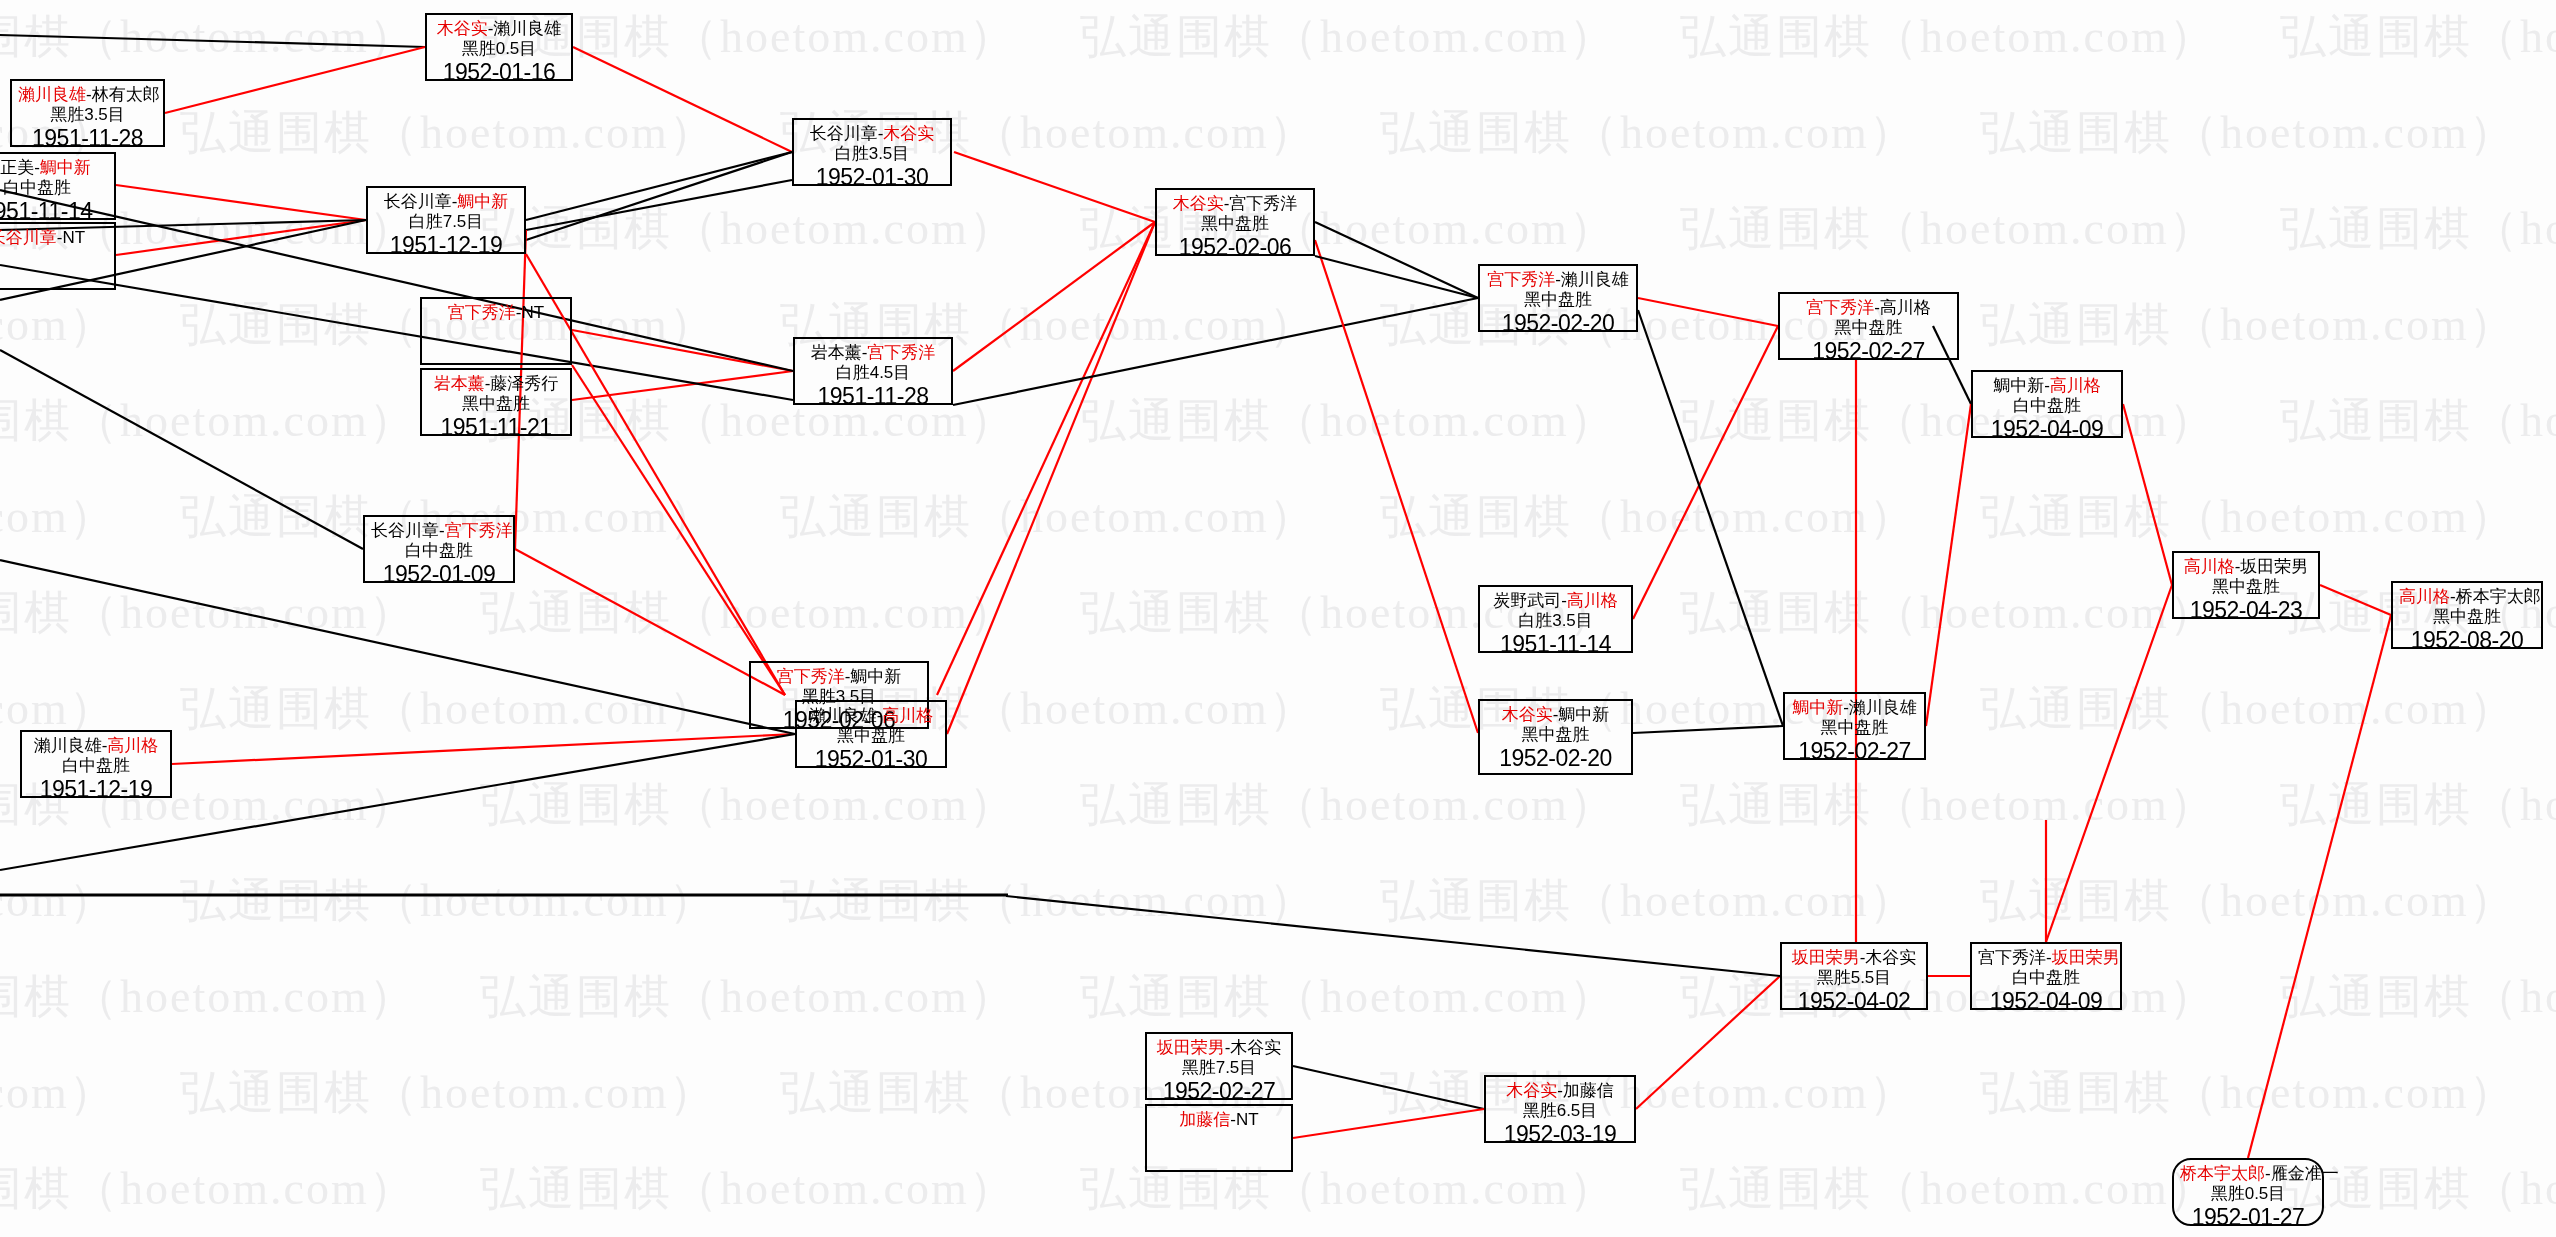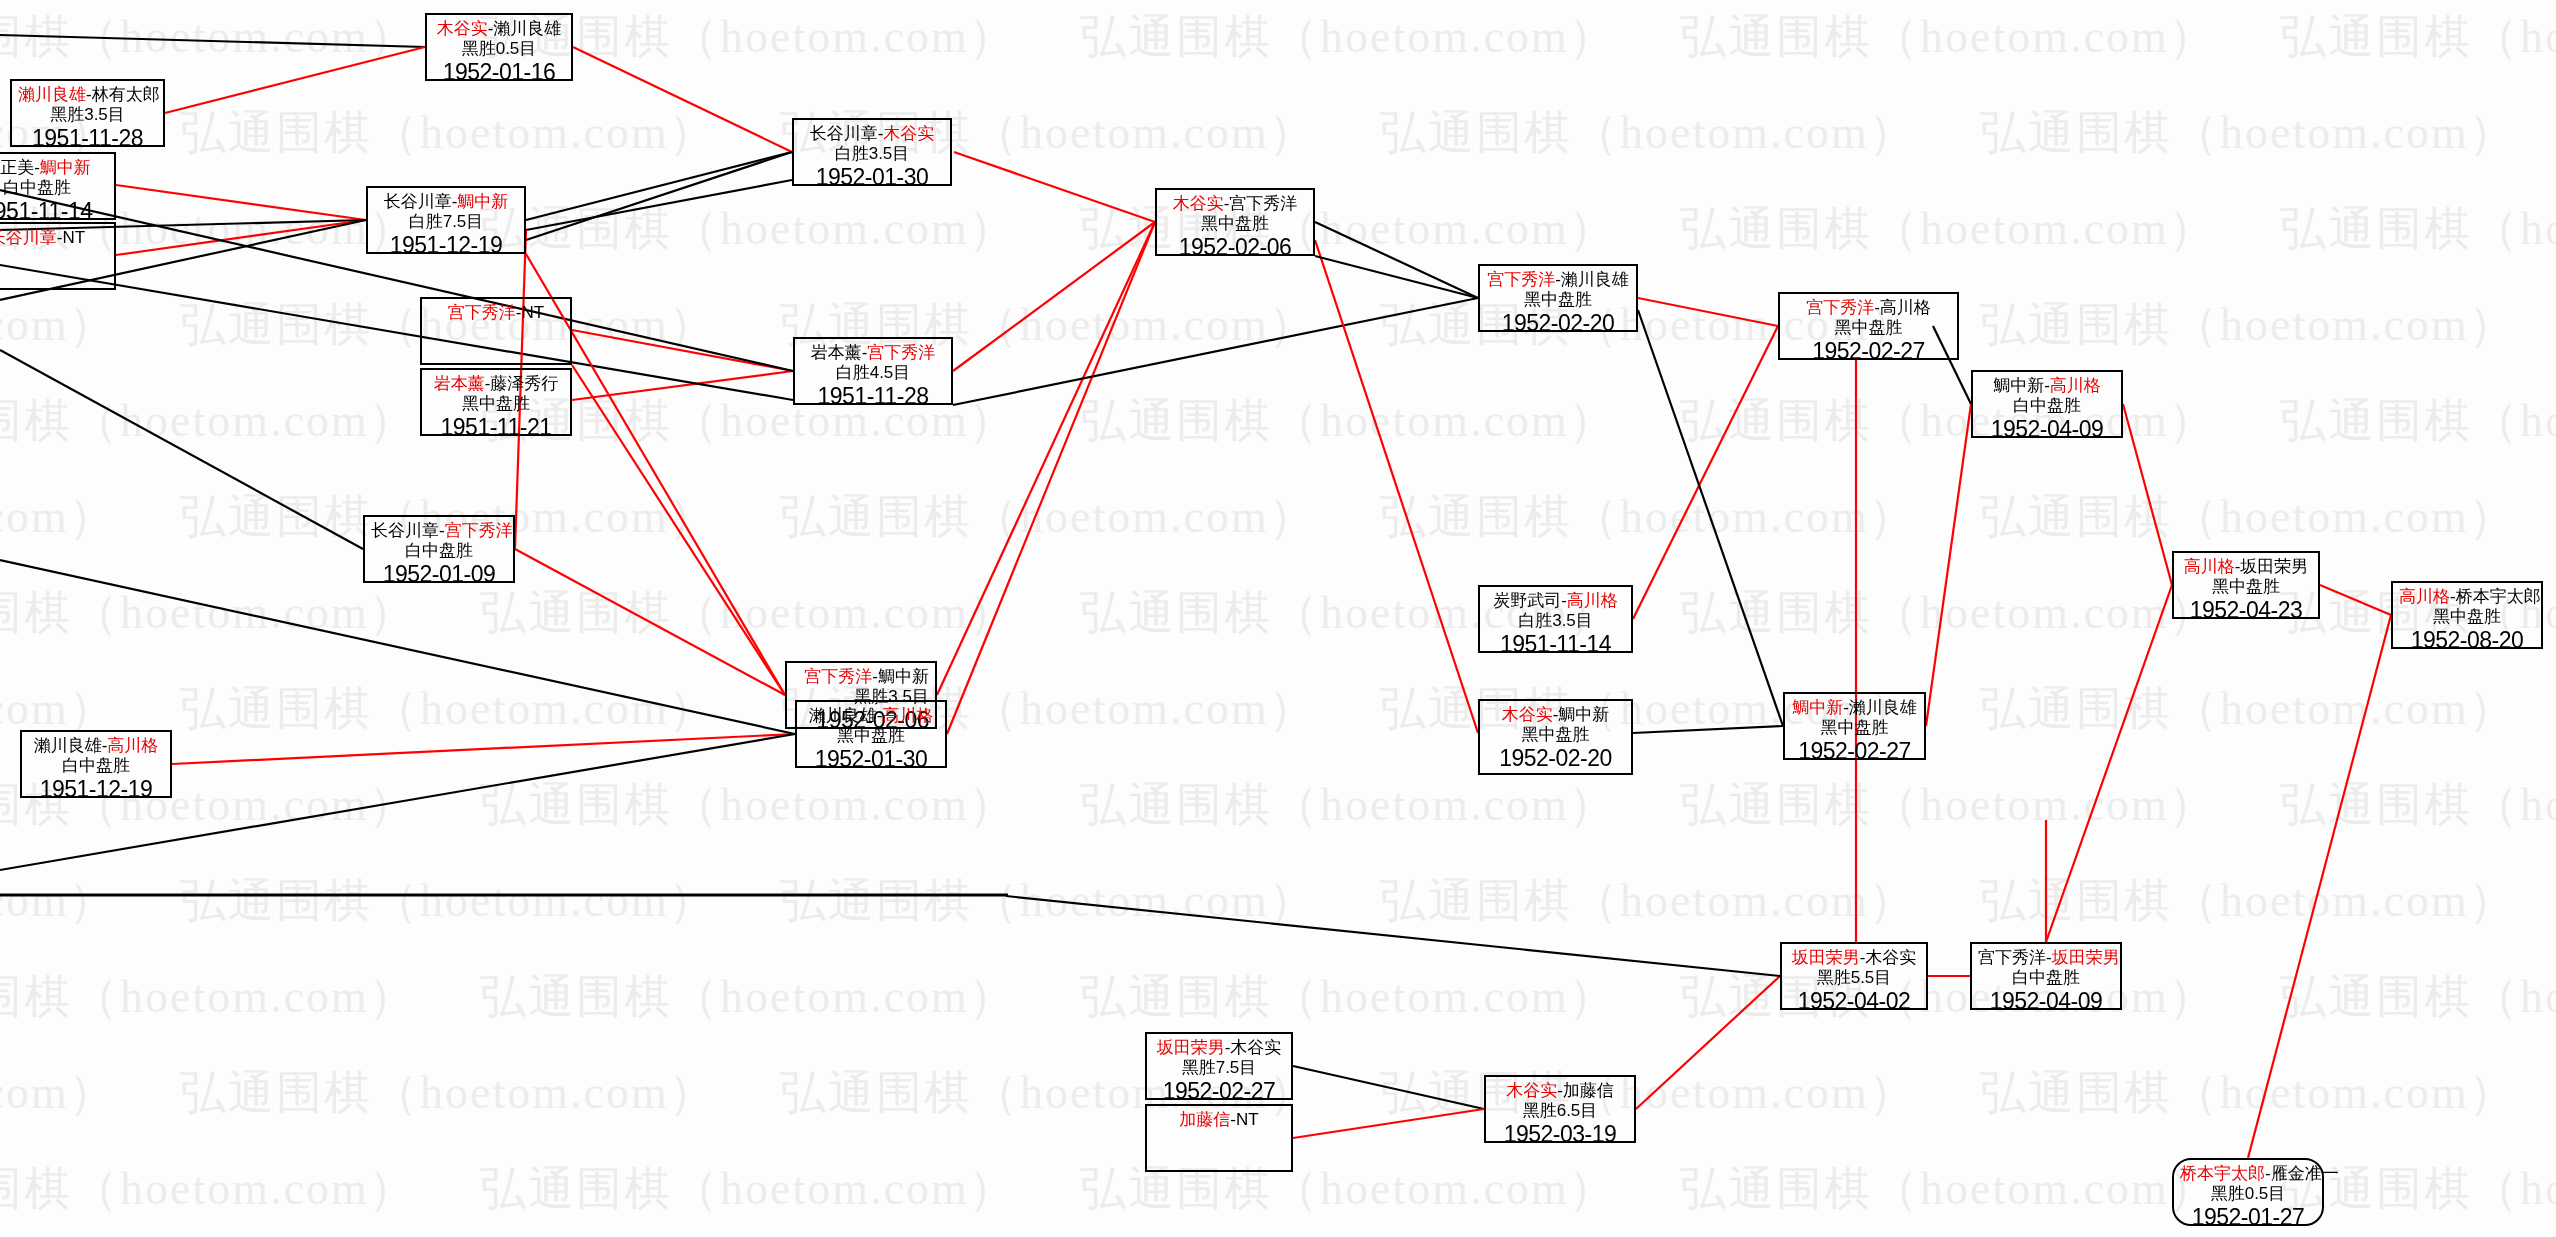--- a/index.html
+++ b/index.html
@@ -234,21 +234,21 @@
       <div class="node" style="left: 793px; top: 337px; width: 160px; height: 68px;">
         <div class="pair"><span class="loser">岩本薰</span><span class="loser">-</span><span class="winner">宫下秀洋</span></div>
         <div class="res">白胜4.5目</div>
         <div class="date">1951-11-28</div>
       </div>
       <div class="node" style="left: 363px; top: 515px; width: 152px; height: 68px;">
         <div class="pair"><span class="loser">长谷川章</span><span class="loser">-</span><span class="winner">宫下秀洋</span></div>
         <div class="res">白中盘胜</div>
         <div class="date">1952-01-09</div>
       </div>
-      <div class="node" style="left: 785px; top: 661px; width: 152px; height: 68px; text-align: right;">
+      <div class="node" style="left: 749px; top: 661px; width: 180px; height: 68px;">
         <div class="pair"><span class="winner">宫下秀洋</span><span class="loser">-</span><span class="loser">鯛中新</span></div>
         <div class="res">黑胜3.5目</div>
         <div class="date">1952-02-06</div>
       </div>
       <div class="node" style="left: 20px; top: 730px; width: 152px; height: 68px;">
         <div class="pair"><span class="loser">瀨川良雄</span><span class="loser">-</span><span class="winner">高川格</span></div>
         <div class="res">白中盘胜</div>
         <div class="date">1951-12-19</div>
       </div>
       <div class="node" style="left: 795px; top: 700px; width: 152px; height: 68px;">

